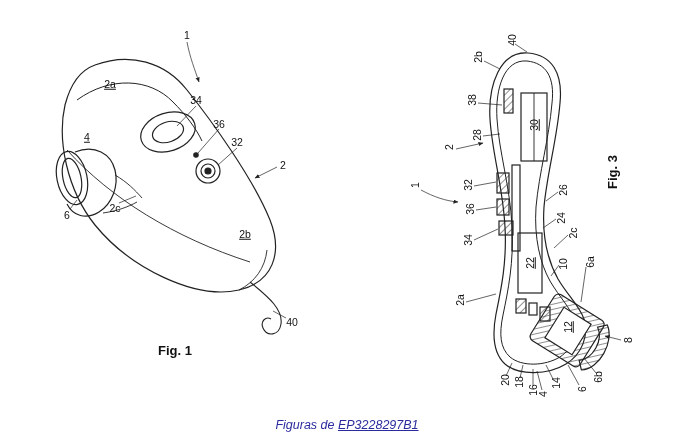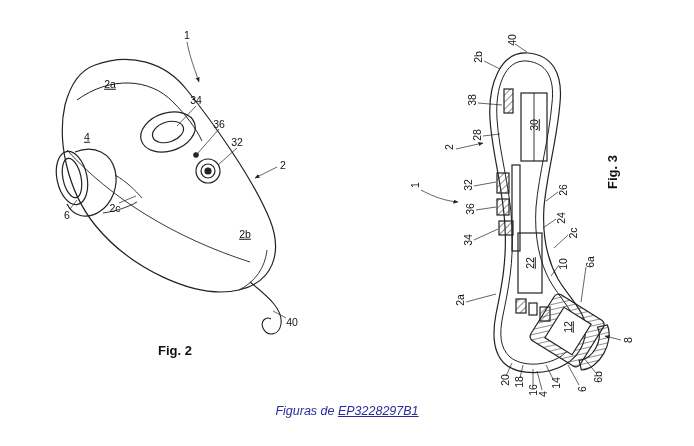--- a/index.html
+++ b/index.html
@@ -14,21 +14,21 @@
     transform:translate(-50%,-50%); white-space:nowrap;
   }
   .lbl.u { text-decoration:underline; }
   .lbl.rot { transform:translate(-50%,-50%) rotate(-90deg); }
   .figcap {
     position:absolute; font-size:13px; font-weight:600; color:#111;
     transform:translate(-50%,-50%); white-space:nowrap;
   }
   .figcap.rot { transform:translate(-50%,-50%) rotate(-90deg); }
   .page-caption {
-    position:absolute; left:0; top:404px; width:100%; text-align:center;
+    position:absolute; left:0; top:418px; width:100%; text-align:center;
     font-size:12.5px; font-style:italic; color:#2b2b9e;
   }
   .page-caption a { color:#2b2b9e; text-decoration:underline; cursor:pointer; }
 </style>
 </head>
 <body>
 
 <div id="screen">
 
   <div class="fig" style="left:15px; top:10px; width:360px; height:380px;">
@@ -72,21 +72,21 @@
     <span class="lbl u" style="left:95px;  top:74px;">2a</span>
     <span class="lbl" style="left:181px; top:90px;">34</span>
     <span class="lbl" style="left:204px; top:114px;">36</span>
     <span class="lbl" style="left:222px; top:132px;">32</span>
     <span class="lbl" style="left:268px; top:155px;">2</span>
     <span class="lbl u" style="left:72px;  top:127px;">4</span>
     <span class="lbl" style="left:52px;  top:205px;">6</span>
     <span class="lbl" style="left:100px; top:198px;">2c</span>
     <span class="lbl u" style="left:230px; top:224px;">2b</span>
     <span class="lbl" style="left:277px; top:312px;">40</span>
-    <span class="figcap" style="left:160px; top:340px;">Fig. 2</span>
+    <span class="figcap" style="left:160px; top:340px;">Fig. 1</span>
   </div>
 
   <div class="fig" style="left:400px; top:15px; width:280px; height:400px;">
     <svg width="280" height="400" viewBox="0 0 280 400">
       <defs>
         <pattern id="hatch" width="5" height="5" patternUnits="userSpaceOnUse" patternTransform="rotate(45)">
           <line x1="0" y1="0" x2="0" y2="5" stroke="#333" stroke-width="1.1"></line>
         </pattern>
         <marker id="arr3" markerWidth="8" markerHeight="8" refX="6.5" refY="3" orient="auto">
           <path d="M0,0 L7,3 L0,6 Z" fill="#222"></path>

